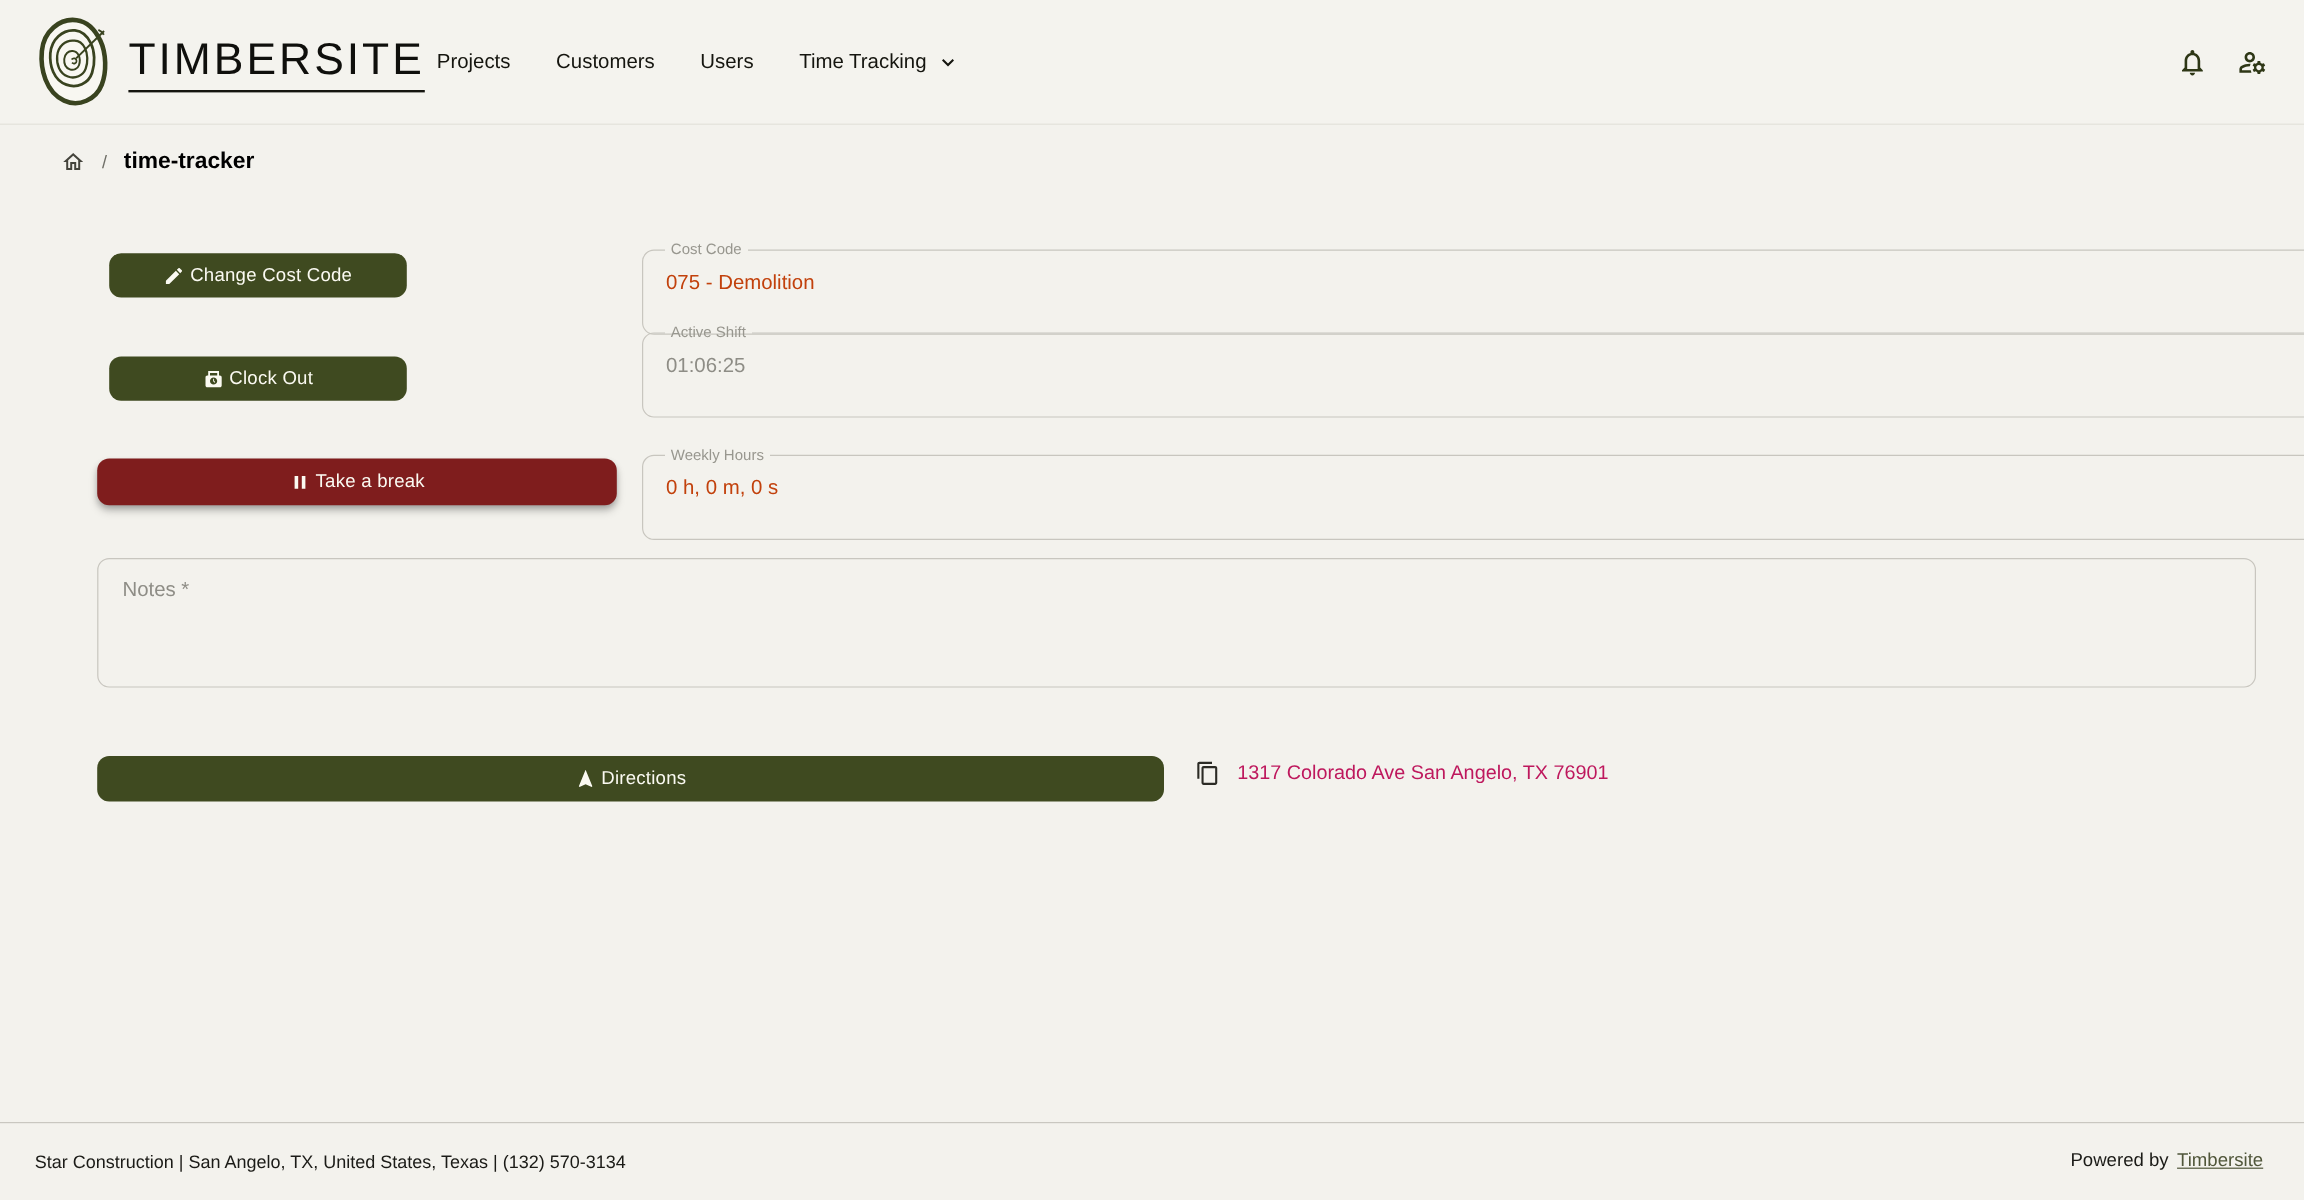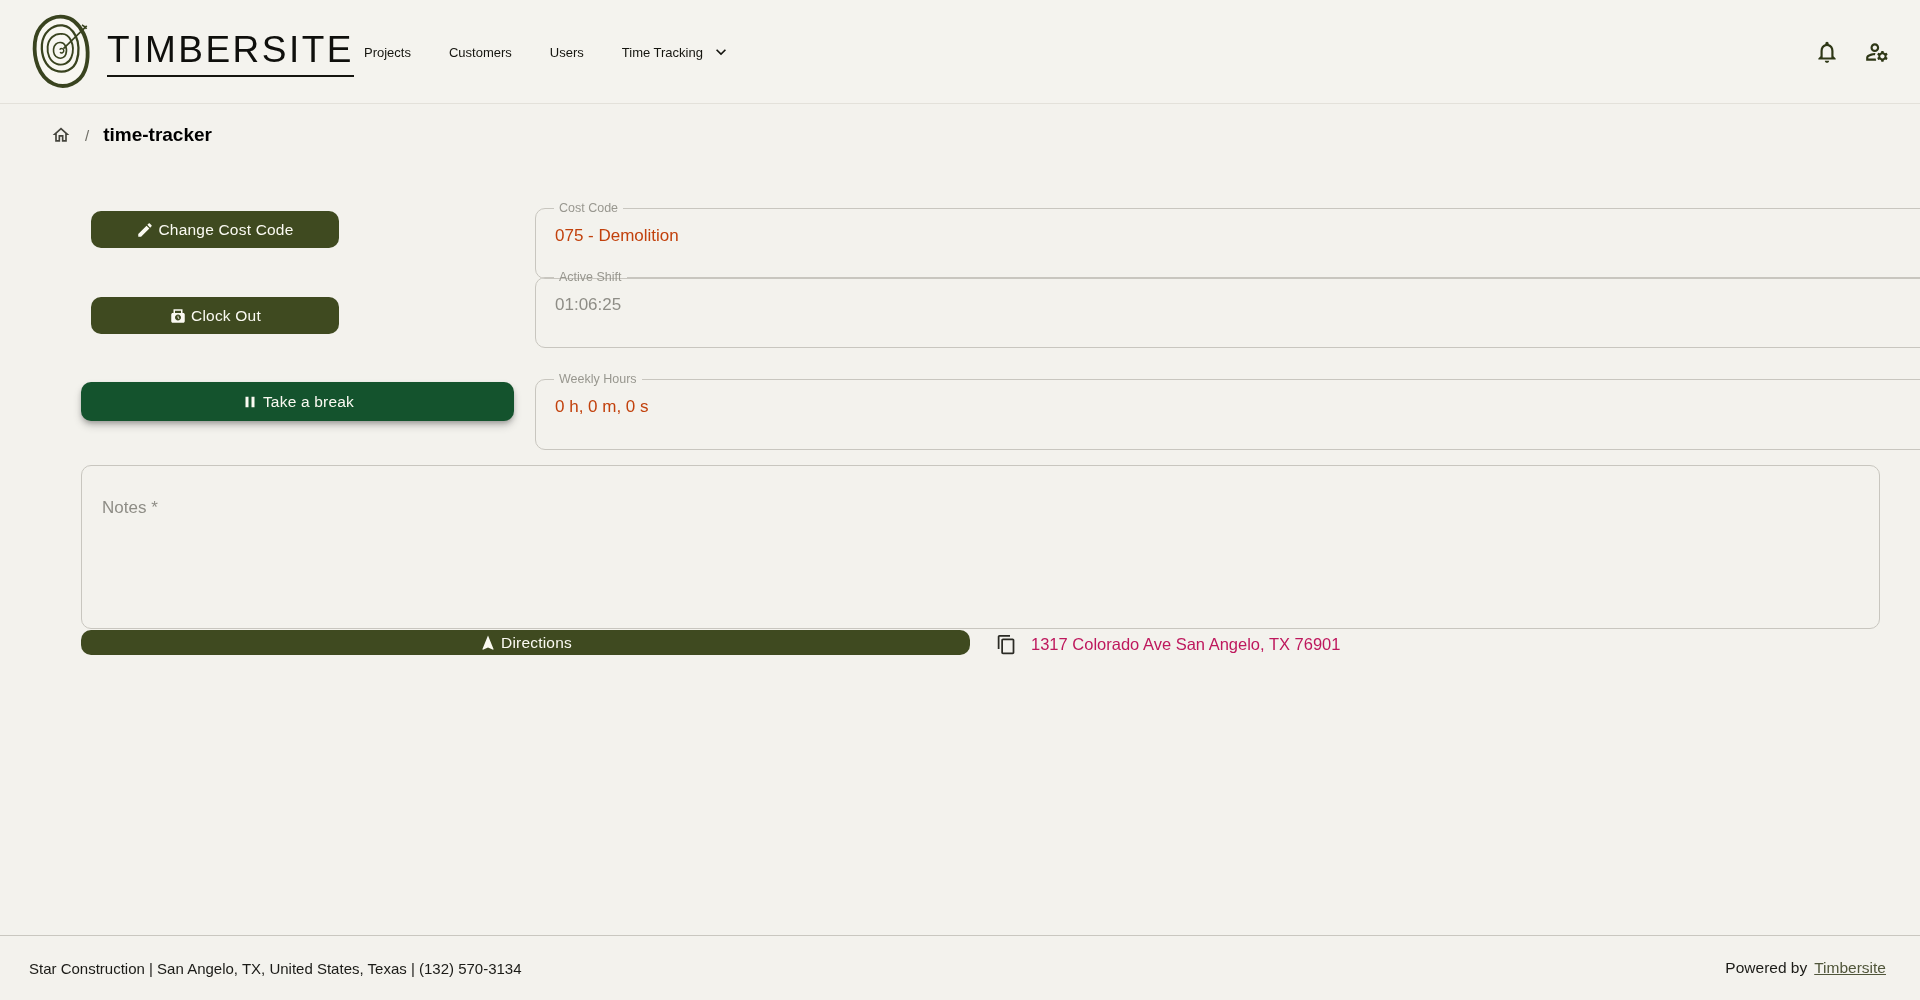--- a/index.html
+++ b/index.html
@@ -19,21 +19,21 @@
   }
   .brand { position:absolute; left:27px; top:13px; display:flex; align-items:flex-start; gap:10px; cursor:pointer; }
   .logo-svg { width:70px; height:78px; }
   .wordmark-wrap { margin-top:18px; }
   .wordmark {
     font-size:37px; font-weight:400; letter-spacing:2.5px; color:#0f0f0c;
     line-height:1; white-space:nowrap;
   }
   .wordmark-underline { height:2px; background:#15150f; margin-top:7px; }
   nav { position:absolute; left:364px; top:0; height:104px; display:flex; align-items:center; gap:38px; }
-  .nav-item { font-size:13px; color:#15150f; cursor:pointer; display:flex; align-items:center; gap:8px; white-space:nowrap; }
+  .nav-item { font-size:17px; color:#15150f; cursor:pointer; display:flex; align-items:center; gap:8px; white-space:nowrap; }
   .hdr-icons { position:absolute; right:30px; top:0; height:104px; display:flex; align-items:center; gap:24px; }
   .icon-btn { width:26px; height:26px; color:#2e3716; cursor:pointer; display:flex; align-items:center; justify-content:center; }
   .icon-btn svg { width:26px; height:26px; }
 
   
   .breadcrumb { position:absolute; top:124px; left:51px; display:flex; align-items:center; gap:14px; }
   .crumb-home { width:20px; height:20px; color:#44443c; cursor:pointer; }
   .crumb-sep { color:#6e6e66; font-size:15px; }
   .crumb-current { font-size:19px; font-weight:700; color:#000000; }
 
@@ -41,46 +41,46 @@
   .btn {
     position:absolute; display:flex; align-items:center; justify-content:center; gap:4px;
     background:#3f4a20; color:#fbfaf2; border:none; border-radius:10px;
     font-family:"Liberation Sans",sans-serif; font-size:15.5px; font-weight:500; letter-spacing:.2px;
     cursor:pointer;
   }
   .btn svg { width:18px; height:18px; fill:#fbfaf2; }
   .btn-change { left:91px; top:211px; width:248px; height:37px; }
   .btn-clockout { left:91px; top:297px; width:248px; height:37px; }
   .btn-break {
-    left:81px; top:382px; width:433px; height:39px; background:#14532d;
+    left:81px; top:382px; width:433px; height:39px; background:#7f1d1d;
     box-shadow:0 3px 5px -1px rgba(0,0,0,.25), 0 5px 8px 0 rgba(0,0,0,.16);
   }
-  .btn-directions { left:81px; top:630px; width:889px; height:25px; }
+  .btn-directions { left:81px; top:630px; width:889px; height:38px; }
 
   
   .field {
     position:absolute; left:535px; width:1568px; height:79px;
     border:1px solid #c8c6bf; border-radius:10px;
     padding:0 14px; background:transparent;
   }
   .field legend {
     font-size:12.5px; color:#98978f; padding:0 5px; margin-left:4px; line-height:1.3;
   }
   .field .field-value { font-size:17px; margin:10px 0 0 5px; color:#c2410c; }
   .field.f-cost   { top:200px; }
   .field.f-shift  { top:269px; }
   .field.f-weekly { top:371px; }
   .field.f-shift .field-value { color:#8e8d86; }
 
   
   .notes {
-    position:absolute; left:81px; top:465px; width:1799px; height:164px;
+    position:absolute; left:81px; top:465px; width:1799px; height:108px;
     border:1px solid #c8c6bf; border-radius:10px; background:transparent;
     font-family:"Liberation Sans",sans-serif; font-size:17px; color:#3c3c36;
-    padding:32px 20px; resize:none; outline:none;
+    padding:16px 20px; resize:none; outline:none;
   }
   .notes::placeholder { color:#8e8d86; opacity:1; }
 
   
   .address-row { position:absolute; left:996px; top:634px; display:flex; align-items:center; gap:14px; }
   .copy-icon { width:21px; height:21px; color:#2b2b25; cursor:pointer; }
   .address-text { font-size:16.5px; color:#be185d; }
 
   
   footer {

